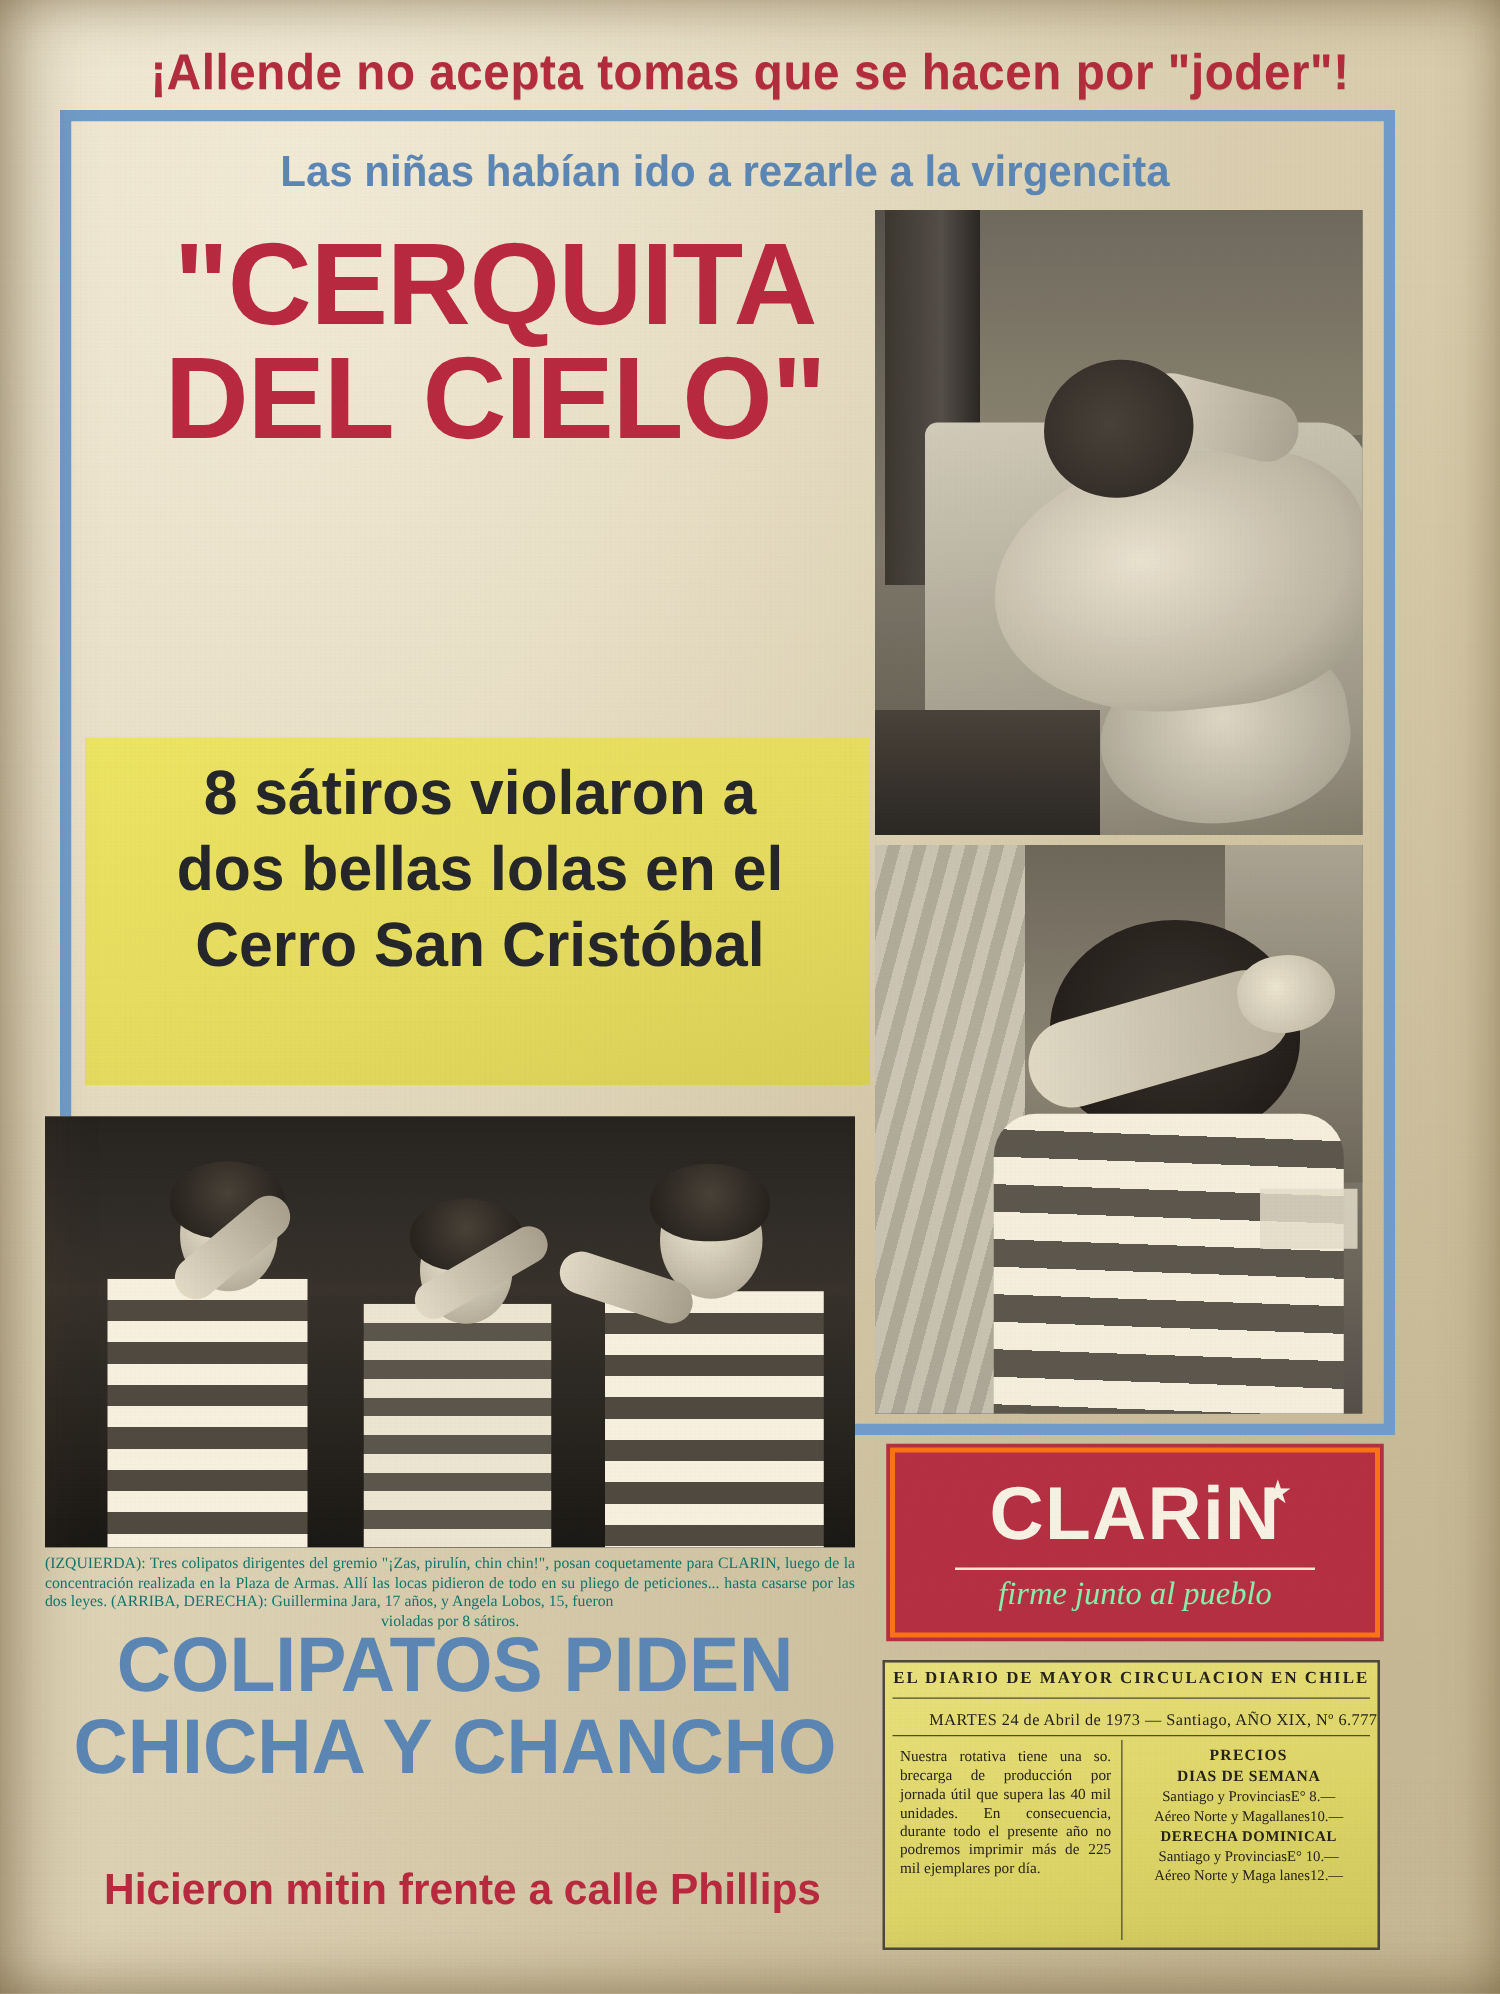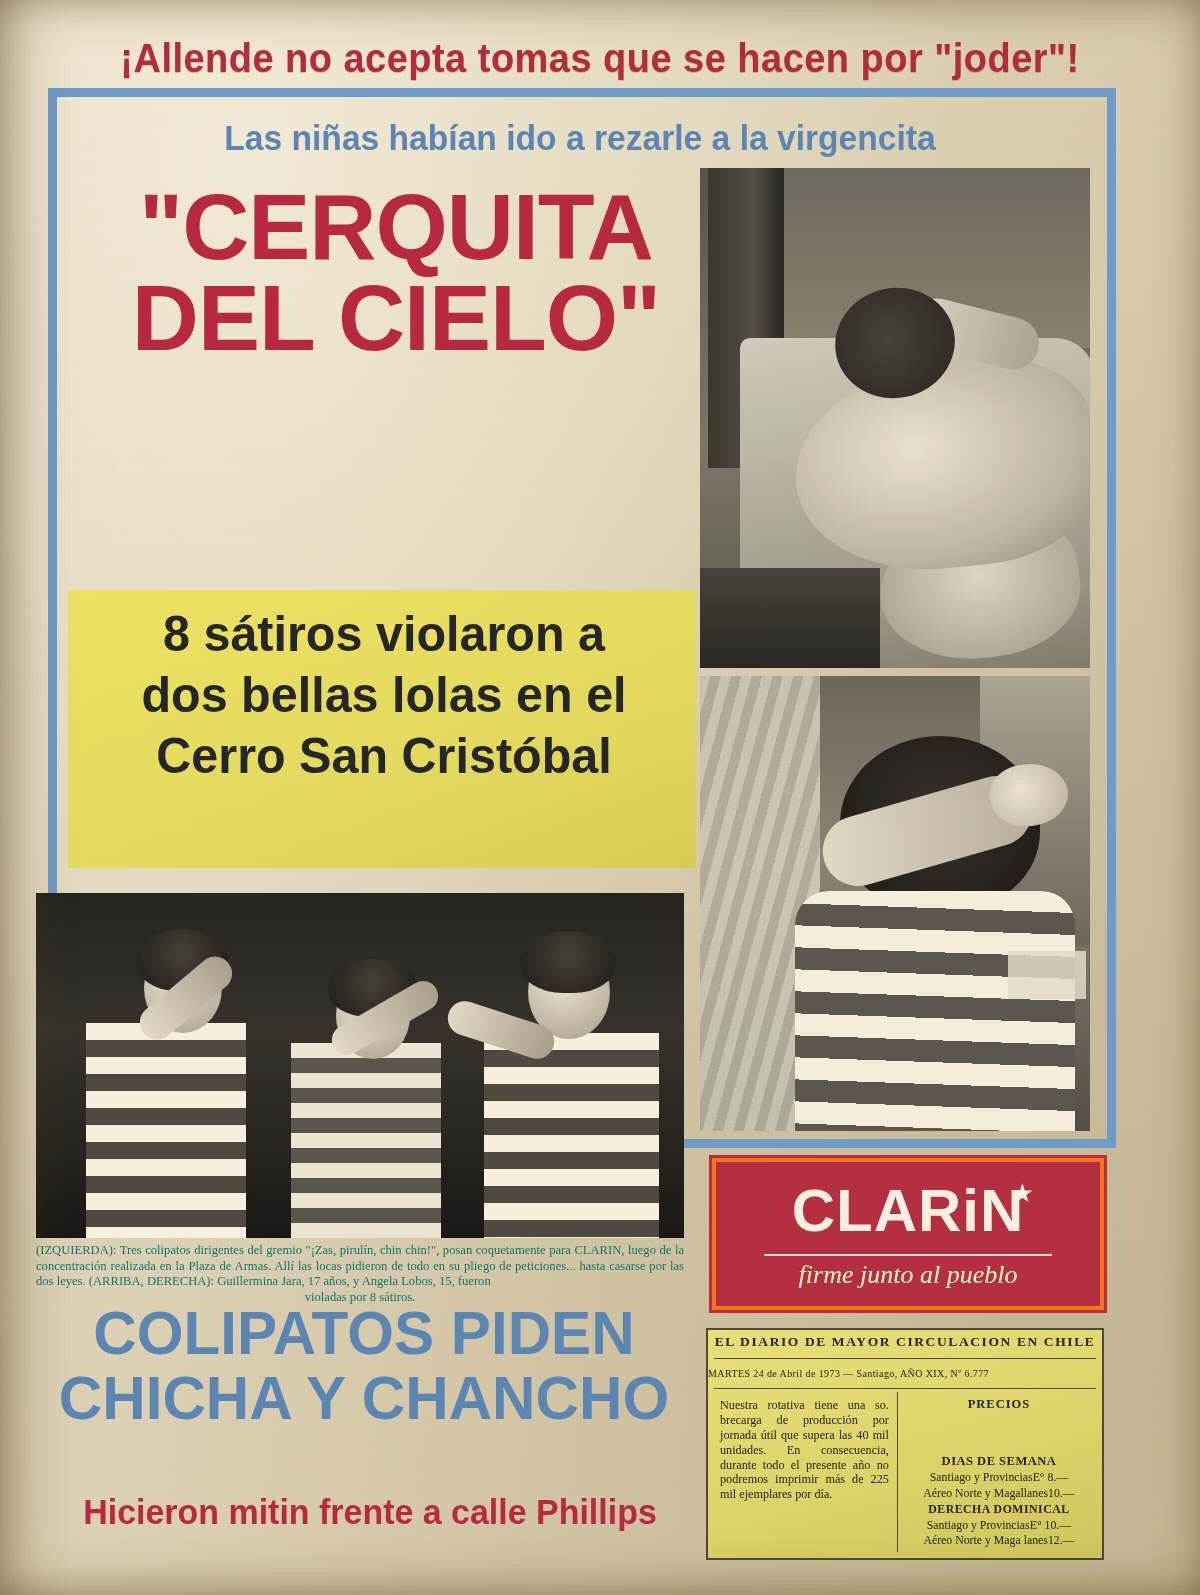--- a/index.html
+++ b/index.html
@@ -330,21 +330,21 @@
   .clarin-rule {
     position:absolute;
     left: 48px; right: 48px; top: 92px;
     height: 2px; background: #f0e6d2;
   }
   .clarin-slogan {
     position: absolute;
     left: 0; right: 0;
     top: 98px;
     text-align: center;
-    color: #fef9c3;
+    color: #86efac;
     font-size: 26px;
     font-style: italic;
     font-family: "Liberation Serif", serif;
   }
 
   
   .info-box {
     position: absolute;
     left: 706px;
     top: 1328px;
@@ -357,21 +357,21 @@
     color: #24221c;
     font-family: "Liberation Serif", serif;
   }
   .info-line1 {
     position:absolute; left:0; right:0; top:4px;
     text-align:center; font-size: 13.5px; letter-spacing: 1.6px; font-weight:bold;
   }
   .info-rule { position:absolute; left:6px; right:6px; height:1px; background:#4d4a38; }
   .info-line2 {
     position:absolute; left:0; right:0; top:38px;
-    text-align:left; font-size: 10px; letter-spacing: .4px;
+    text-align:right; font-size: 13px; letter-spacing: .4px;
   }
   .info-cols {
     position:absolute; left:6px; right:6px; top:62px; bottom:6px;
     display:flex;
   }
   .info-left {
     width: 48%;
     padding: 6px 8px 0 6px;
     font-size: 12.2px;
     line-height: 1.22;
@@ -381,21 +381,21 @@
   .info-divider { width:1px; background:#4d4a38; }
   .info-right {
     width: 52%;
     padding: 4px 4px 0 8px;
     box-sizing: border-box;
     text-align:center;
     font-size: 11.8px;
     line-height: 1.35;
   }
   .info-right .t1 { font-weight:bold; letter-spacing:1px; font-size:12.5px;}
-  .info-right .t2 { font-weight:bold; letter-spacing:.5px; font-size:12.5px;margin-top:40px;}
+  .info-right .t2 { font-weight:bold; letter-spacing:.5px; font-size:12.5px;}
   .price-row { display:flex; justify-content:center; padding:0 4px; }
   .info-right .edition { font-weight:bold; letter-spacing:.5px; }
 </style>
 </head>
 <body>
 
 <div class="paper"></div>
 
 <div class="page">
 

